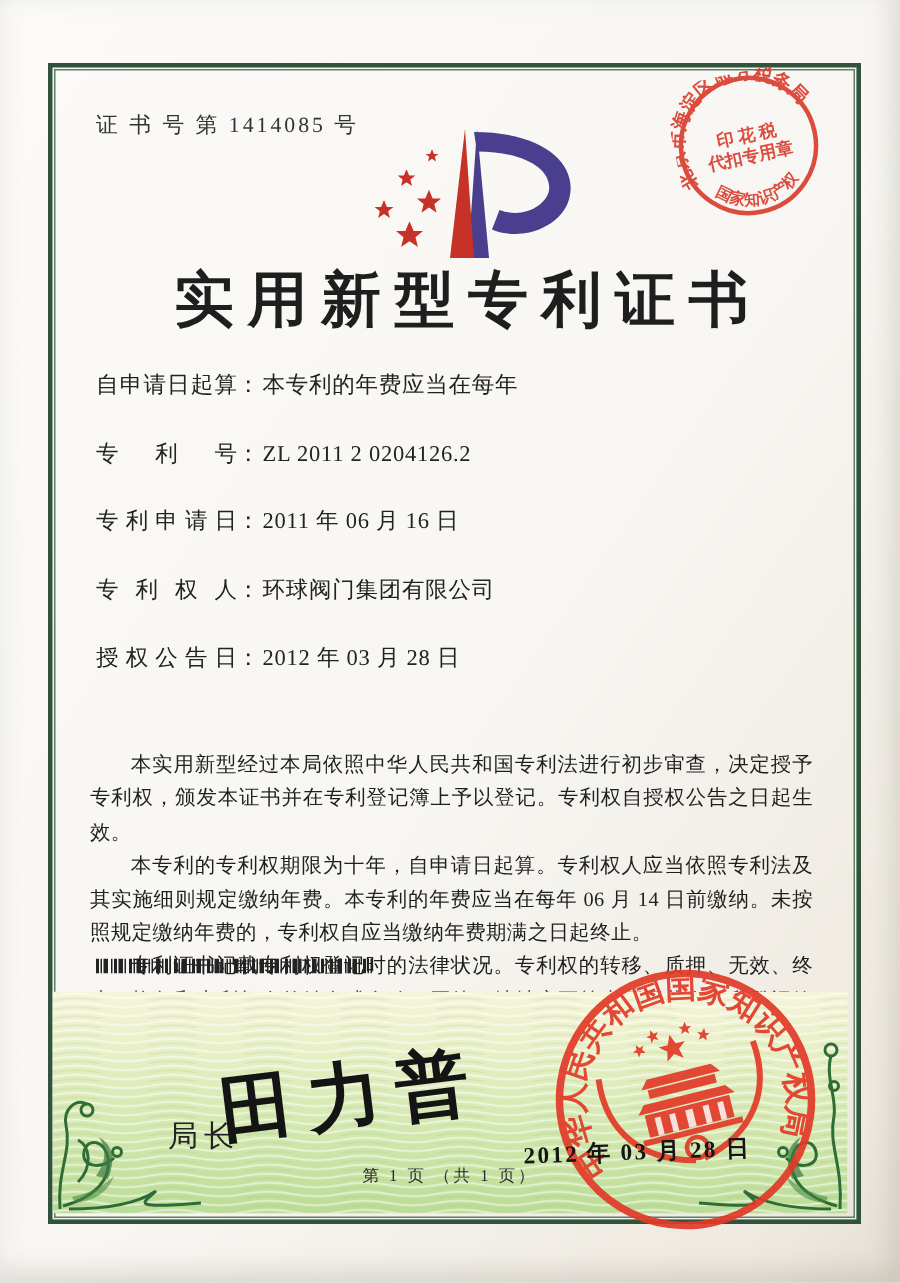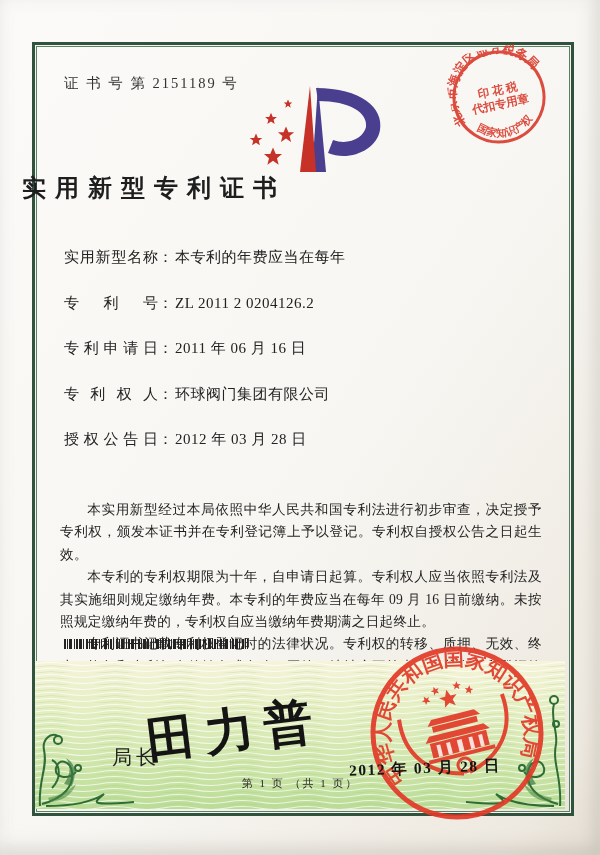--- a/index.html
+++ b/index.html
@@ -4,21 +4,21 @@
 <style>
   html,body{margin:0;padding:0;background:#e7e5e1;}
   .stage{position:relative;width:600px;height:855px;overflow:hidden;
     font-family:"Liberation Serif","DejaVu Serif",serif;color:#2a2a2a;
     background:linear-gradient(125deg,#fbfaf8 0%,#f7f6f2 55%,#eee9e0 92%,#e3ddd2 100%);
     box-shadow:inset -4px -6px 18px rgba(110,100,85,.22), inset 3px 3px 10px rgba(255,255,255,.6);}
   .frame{position:absolute;left:32px;top:42px;width:536px;height:768px;
     border:3px solid #31523c;box-shadow:inset 0 0 0 1px #f2f5ee, inset 0 0 0 2px #5d7f66;}
   .abs{position:absolute;}
   .cert-no{left:64px;top:74px;font-size:14.5px;letter-spacing:2px;color:#333;}
-  .title{left:22px;top:172px;width:540px;text-align:left;font-size:24px;font-weight:700;
+  .title{left:42px;top:172px;width:540px;text-align:center;font-size:40px;font-weight:700;
     letter-spacing:9px;color:#1e1e1e;}
   .fields{left:64px;top:246px;width:486px;font-size:15px;color:#222;}
   .frow{margin-bottom:23.5px;line-height:22px;white-space:nowrap;}
   .flabel{display:inline-block;width:94px;text-align:justify;text-align-last:justify;vertical-align:top;}
   .fcolon{display:inline-block;margin-right:2px;}
   .fvalue{letter-spacing:.5px;}
   .paras{left:60px;top:499px;width:482px;font-size:13.6px;line-height:22.4px;color:#1f1f1f;
     text-align:justify;}
   .paras p{margin:0;text-indent:2em;letter-spacing:.3px;}
   .barcode{left:64px;top:639px;z-index:3;}
@@ -77,21 +77,21 @@
       <path d="M8 116 C30 110 40 98 38 84 C36 72 24 70 22 80 C20 90 34 92 42 84"></path>
       <path d="M12 118 C40 118 58 114 70 106 C62 114 50 118 100 114"></path>
       <circle cx="12" cy="12" r="4"></circle>
       <circle cx="10" cy="36" r="3"></circle>
       <circle cx="44" cy="80" r="3"></circle>
     </g>
     <path d="M30 96 q10 -14 2 -26 q14 8 6 28 z" fill="#3c7a42" opacity=".7"></path>
     <path d="M14 110 q18 -4 28 -14 q-6 16 -26 18 z" fill="#46853f" opacity=".55"></path>
   </svg>
 
-  <div class="abs cert-no">证 书 号 第 2151189 号</div>
+  <div class="abs cert-no">证 书 号 第 1414085 号</div>
 
   <svg class="abs tax-seal" width="98" height="98" viewBox="0 0 98 98">
     <defs>
       <path id="taxTop" d="M13 71 A43 43 0 1 1 85 71"></path>
       <path id="taxBottom" d="M19 75 A40 40 0 0 0 79 75"></path>
     </defs>
     <circle cx="49" cy="49" r="45" fill="none" stroke="#d93a2b" stroke-width="3"></circle>
     <text fill="#d93a2b" font-size="12.5" font-weight="700">
       <textPath href="#taxTop" startOffset="4">北京市海淀区地方税务局</textPath>
     </text>
@@ -113,39 +113,39 @@
     <use href="#star" transform="translate(43,37) scale(0.62)" fill="#c63227"></use>
     <use href="#star" transform="translate(58,53) scale(0.85)" fill="#c63227"></use>
     <use href="#star" transform="translate(28,58) scale(0.66)" fill="#c63227"></use>
     <use href="#star" transform="translate(45,75) scale(0.95)" fill="#c63227"></use>
   </svg>
 
   <div class="abs title">实用新型专利证书</div>
 
   <div class="abs fields">
     <div class="frow">
-      <span class="flabel">实用新型名称</span><span class="fcolon">：</span><span class="fvalue">本专利的年费应当在每年</span>
+      <span class="flabel">自申请日起算</span><span class="fcolon">：</span><span class="fvalue">本专利的年费应当在每年</span>
     </div>
     <div class="frow">
       <span class="flabel">专利号</span><span class="fcolon">：</span><span class="fvalue">ZL 2011 2 0204126.2</span>
     </div>
     <div class="frow">
       <span class="flabel">专利申请日</span><span class="fcolon">：</span><span class="fvalue">2011 年 06 月 16 日</span>
     </div>
     <div class="frow">
       <span class="flabel">专利权人</span><span class="fcolon">：</span><span class="fvalue">环球阀门集团有限公司</span>
     </div>
     <div class="frow">
       <span class="flabel">授权公告日</span><span class="fcolon">：</span><span class="fvalue">2012 年 03 月 28 日</span>
     </div>
   </div>
 
   <div class="abs paras">
     <p>本实用新型经过本局依照中华人民共和国专利法进行初步审查，决定授予专利权，颁发本证书并在专利登记簿上予以登记。专利权自授权公告之日起生效。</p>
-    <p>本专利的专利权期限为十年，自申请日起算。专利权人应当依照专利法及其实施细则规定缴纳年费。本专利的年费应当在每年 09 月 16 日前缴纳。未按照规定缴纳年费的，专利权自应当缴纳年费期满之日起终止。</p>
+    <p>本专利的专利权期限为十年，自申请日起算。专利权人应当依照专利法及其实施细则规定缴纳年费。本专利的年费应当在每年 06 月 14 日前缴纳。未按照规定缴纳年费的，专利权自应当缴纳年费期满之日起终止。</p>
     <p>专利证书记载专利权登记时的法律状况。专利权的转移、质押、无效、终止、恢复和专利权人的姓名或名称、国籍、地址变更等事项记载在专利登记簿上。</p>
   </div>
 
   <svg class="abs barcode" width="184" height="10" viewBox="0 0 184 10">
     <line x1="0" y1="5" x2="184" y2="5" stroke="#232323" stroke-width="10" stroke-dasharray="2,1,1,1,3,2,1,1,2,1,3,1,1,2,2,1,1,1,3,1,2,2,1,1,1,2,3,1,1,1,2,1,1,2"></line>
   </svg>
 
   <div class="abs director">局长</div>
   <div class="abs signature">田力普</div>
 

